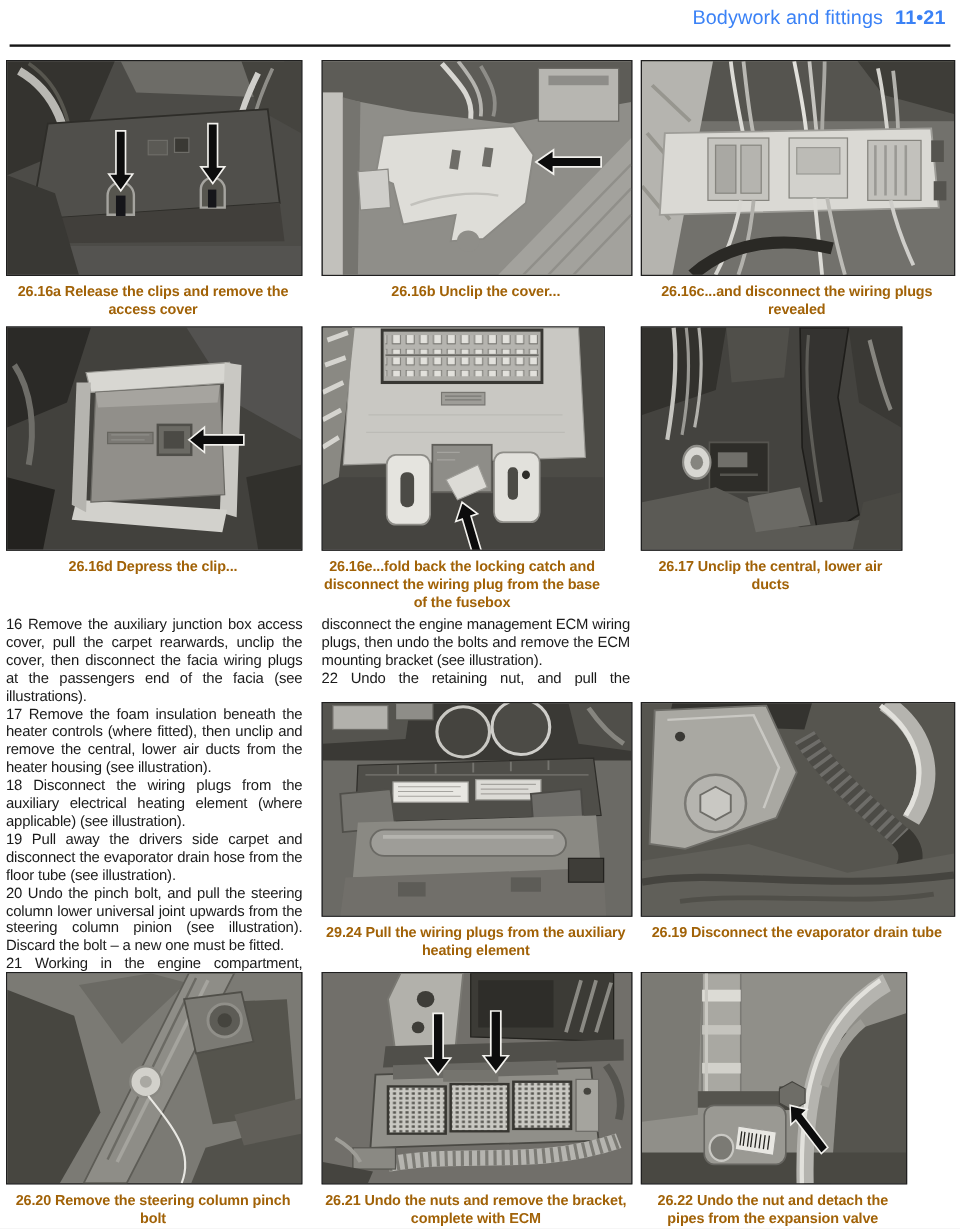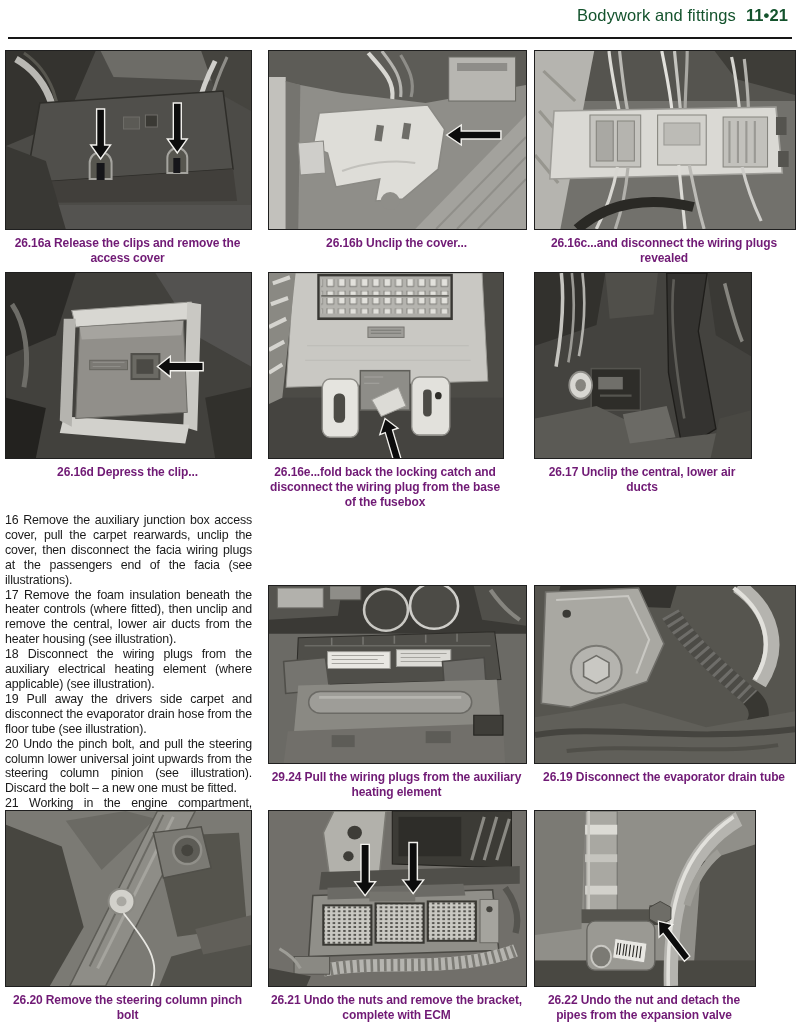--- a/index.html
+++ b/index.html
@@ -1,24 +1,24 @@
 <!DOCTYPE html>
 <html><head>
 <meta charset="utf-8">
 <style>
   html,body{margin:0;padding:0;background:#e8e8e8;}
   .page{position:relative;width:800px;height:1024px;background:#ffffff;overflow:hidden;
         font-family:"Liberation Sans","DejaVu Sans",sans-serif;color:#1a1a1a;}
-  .hdr{position:absolute;top:6px;right:12px;font-size:16.5px;letter-spacing:.1px;color:#14532d;}
+  .hdr{position:absolute;top:6px;right:12px;font-size:16.5px;letter-spacing:.1px;color:#3b82f6;}
   .hdr .pg{font-weight:bold;margin-left:10px;}
   .rule{position:absolute;top:37px;left:8px;right:8px;height:2px;background:#161616;}
   .fig{position:absolute;margin:0;padding:0;}
   .ph{display:block;width:100%;border:1px solid #1f1f1f;background:#777;}
   .cap{margin-top:6px;text-align:center;font-size:12px;font-weight:bold;line-height:15px;
-       letter-spacing:-.1px;color:#701a75;}
+       letter-spacing:-.1px;color:#a16207;}
   .col{position:absolute;top:513px;font-size:12.4px;line-height:14.9px;letter-spacing:-.15px;
        text-align:justify;}
   .col p{margin:0;}
   .col p.run{text-align-last:justify;}
   .col b{font-weight:normal;}
   .arw{fill:#0c0c0c;stroke:#f2f1ed;stroke-width:1.4;}
   svg{display:block;}
 </style>
 </head>
 <body>
@@ -194,20 +194,24 @@
     <figcaption class="cap">26.17 Unclip the central, lower air ducts</figcaption>
   </figure>
 
   <div class="col" style="left:5px;width:247px">
     <p><b>16</b>  Remove the auxiliary junction box access cover, pull the carpet rearwards, unclip the cover, then disconnect the facia wiring plugs at the passengers end of the facia <b>(see illustrations)</b>.</p>
     <p><b>17</b>  Remove the foam insulation beneath the heater controls (where fitted), then unclip and remove the central, lower air ducts from the heater housing <b>(see illustration)</b>.</p>
     <p><b>18</b>  Disconnect the wiring plugs from the auxiliary electrical heating element (where applicable) <b>(see illustration)</b>.</p>
     <p><b>19</b>  Pull away the drivers side carpet and disconnect the evaporator drain hose from the floor tube <b>(see illustration)</b>.</p>
     <p><b>20</b>  Undo the pinch bolt, and pull the steering column lower universal joint upwards from the steering column pinion <b>(see illustration)</b>. Discard the bolt – a new one must be fitted.</p>
     <p class="run"><b>21</b>  Working in the engine compartment,</p>
+  </div>
+  <div class="col" style="left:268px;width:257px">
+    <p>disconnect the engine management ECM wiring plugs, then undo the bolts and remove the ECM mounting bracket <b>(see illustration)</b>.</p>
+    <p class="run"><b>22</b>  Undo the retaining nut, and pull the</p>
   </div>
 
   <figure class="fig" style="left:268px;top:585px;width:257px">
     <svg class="ph" viewBox="0 0 246 178" height="177" preserveAspectRatio="none">
       <rect width="246" height="178" fill="#6b6a65"></rect>
       <rect width="246" height="48" fill="#3a3935"></rect>
       <polygon points="0,0 70,0 66,30 0,34" fill="#55544f"></polygon>
       <rect x="8" y="2" width="44" height="20" fill="#b2b1ac" stroke="#6e6d68"></rect>
       <rect x="58" y="0" width="30" height="14" fill="#8e8d88" stroke="#55544f"></rect>
       <circle cx="112" cy="24" r="21" fill="#45443f" stroke="#c9c8c3" stroke-width="2.5"></circle>

